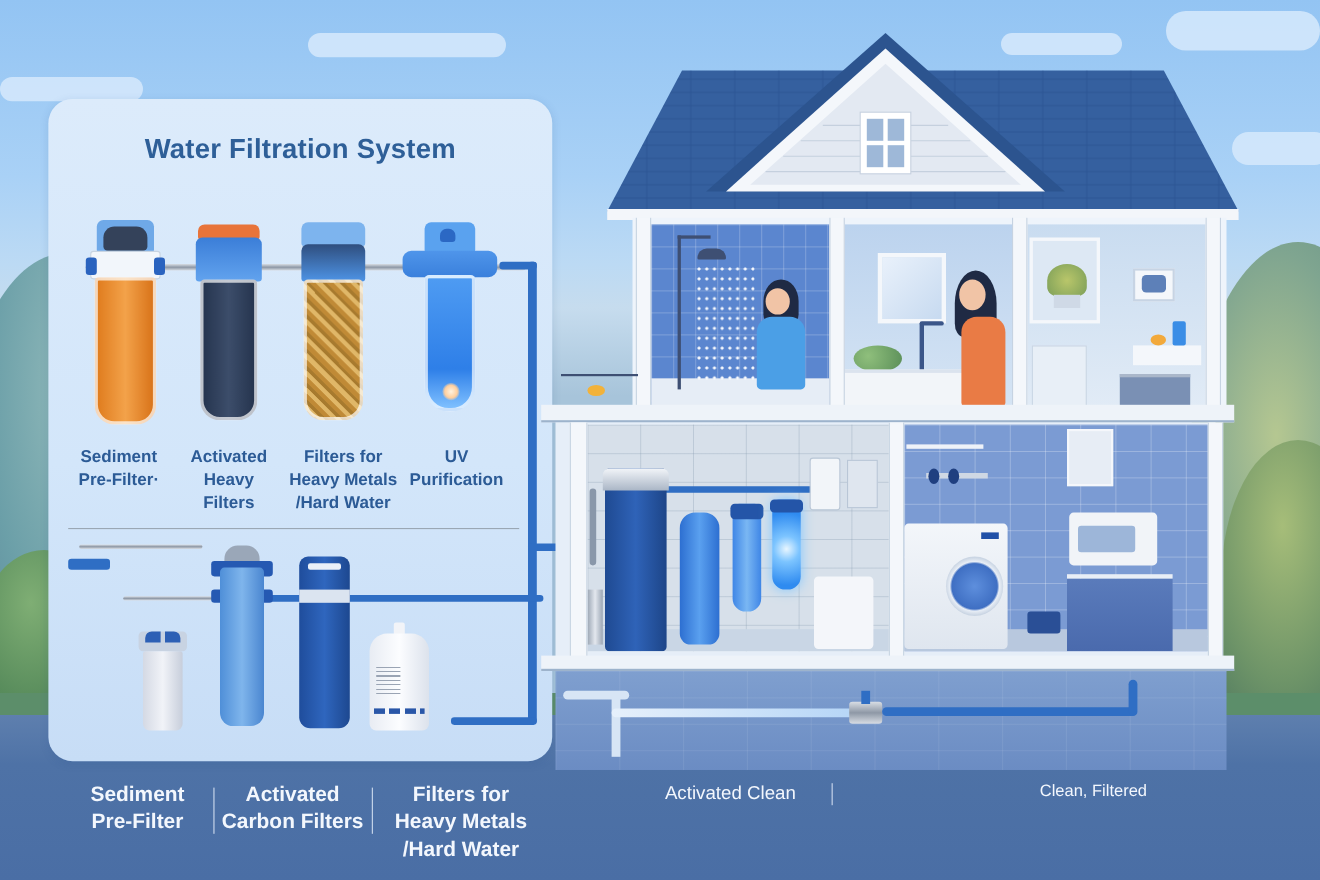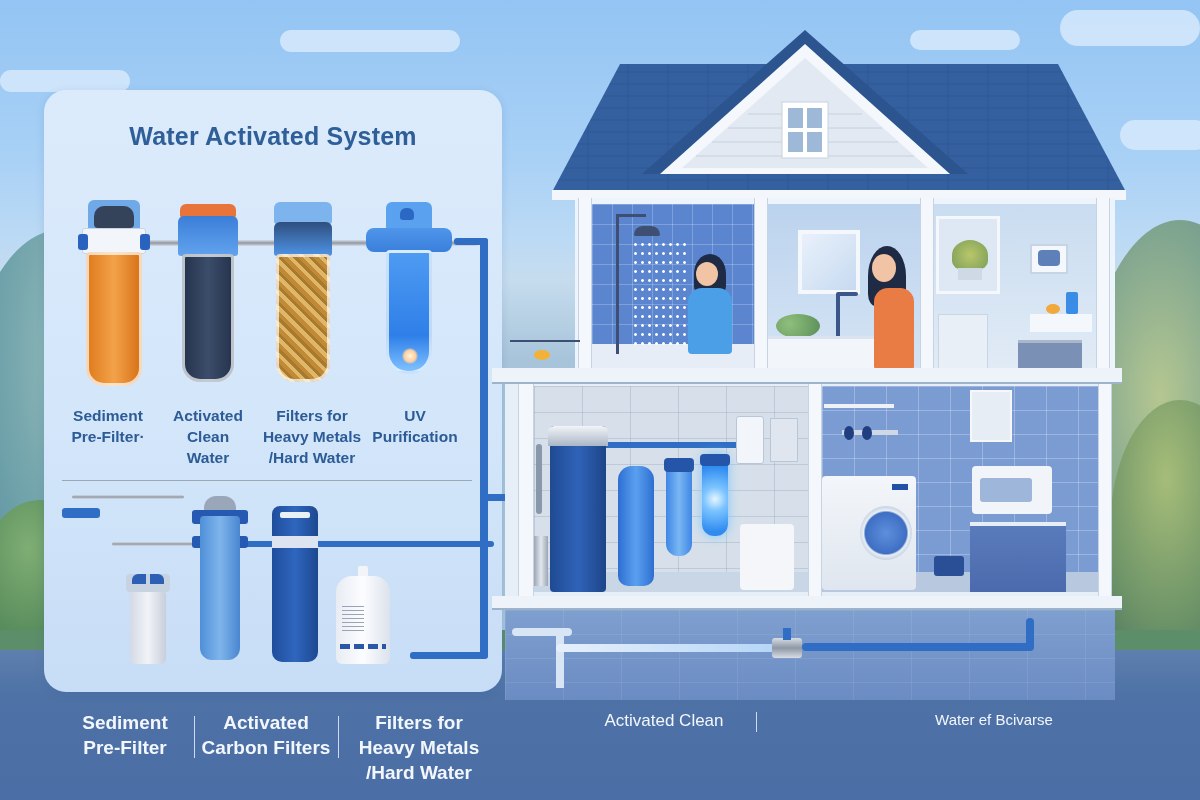--- a/index.html
+++ b/index.html
@@ -80,21 +80,21 @@
 <div class="cloud" style="left:1060px;top:10px;width:140px;height:36px;"></div>
 <div class="cloud" style="left:1120px;top:120px;width:90px;height:30px;"></div>
 <div class="trees tree-l1"></div>
 <div class="trees tree-l2"></div>
 <div class="trees tree-r1"></div>
 <div class="trees tree-r2"></div>
 <div class="grass"></div>
 <div class="ground"></div>
 
 <div class="panel">
-  <div class="panel-title">Water Activated System</div>
+  <div class="panel-title">Water Filtration System</div>
 </div>
 
 <div class="pipe-h" style="left:78px;top:240px;width:400px;"></div>
 
 <div class="pipe-blue" style="left:480px;top:238px;width:8px;height:420px;"></div>
 <div class="pipe-blue" style="left:454px;top:238px;width:34px;height:7px;"></div>
 <div class="pipe-blue" style="left:410px;top:652px;width:78px;height:7px;"></div>
 <div class="pipe-blue" style="left:480px;top:494px;width:60px;height:7px;"></div>
 
 <div class="cartridge" style="left:78px;top:200px;width:72px;height:190px;">
@@ -125,22 +125,22 @@
   <div class="cart-body" style="left:22px;top:50px;width:46px;height:124px;background:linear-gradient(180deg,#4e9bf2,#2e7fe8 70%,#7fc0ff);border-radius:4px 4px 22px 22px;"></div>
   <div style="position:absolute;left:38px;top:148px;width:16px;height:16px;border-radius:50%;background:radial-gradient(circle,#fff3e0,#ffcf9e 50%,rgba(255,200,150,0) 75%);"></div>
 </div>
 
 <div class="filter-label" style="left:58px;top:405px;width:100px;">
   <div>Sediment</div>
   <div>Pre-Filter·</div>
 </div>
 <div class="filter-label" style="left:158px;top:405px;width:100px;">
   <div>Activated</div>
-  <div>Clean</div>
-  <div>Water</div>
+  <div>Heavy</div>
+  <div>Filters</div>
 </div>
 <div class="filter-label" style="left:256px;top:405px;width:112px;">
   <div>Filters for</div>
   <div>Heavy Metals</div>
   <div>/Hard Water</div>
 </div>
 <div class="filter-label" style="left:364px;top:405px;width:102px;">
   <div>UV</div>
   <div>Purification</div>
 </div>
@@ -317,14 +317,14 @@
 <div class="bottom-label" style="left:344px;top:710px;width:150px;">
   <div>Filters for</div>
   <div>Heavy Metals</div>
   <div>/Hard Water</div>
 </div>
 <div class="bottom-label-sm" style="left:574px;top:708px;width:180px;font-size:17px;">
   <div>Activated Clean</div>
 </div>
 <div class="bottom-sep" style="left:756px;top:712px;height:20px;"></div>
 <div class="bottom-label-sm" style="left:914px;top:708px;width:160px;font-size:15px;line-height:24px;">
-  <div>Water ef Bcivarse</div>
+  <div>Clean, Filtered</div>
 </div>
 
 </body></html>

